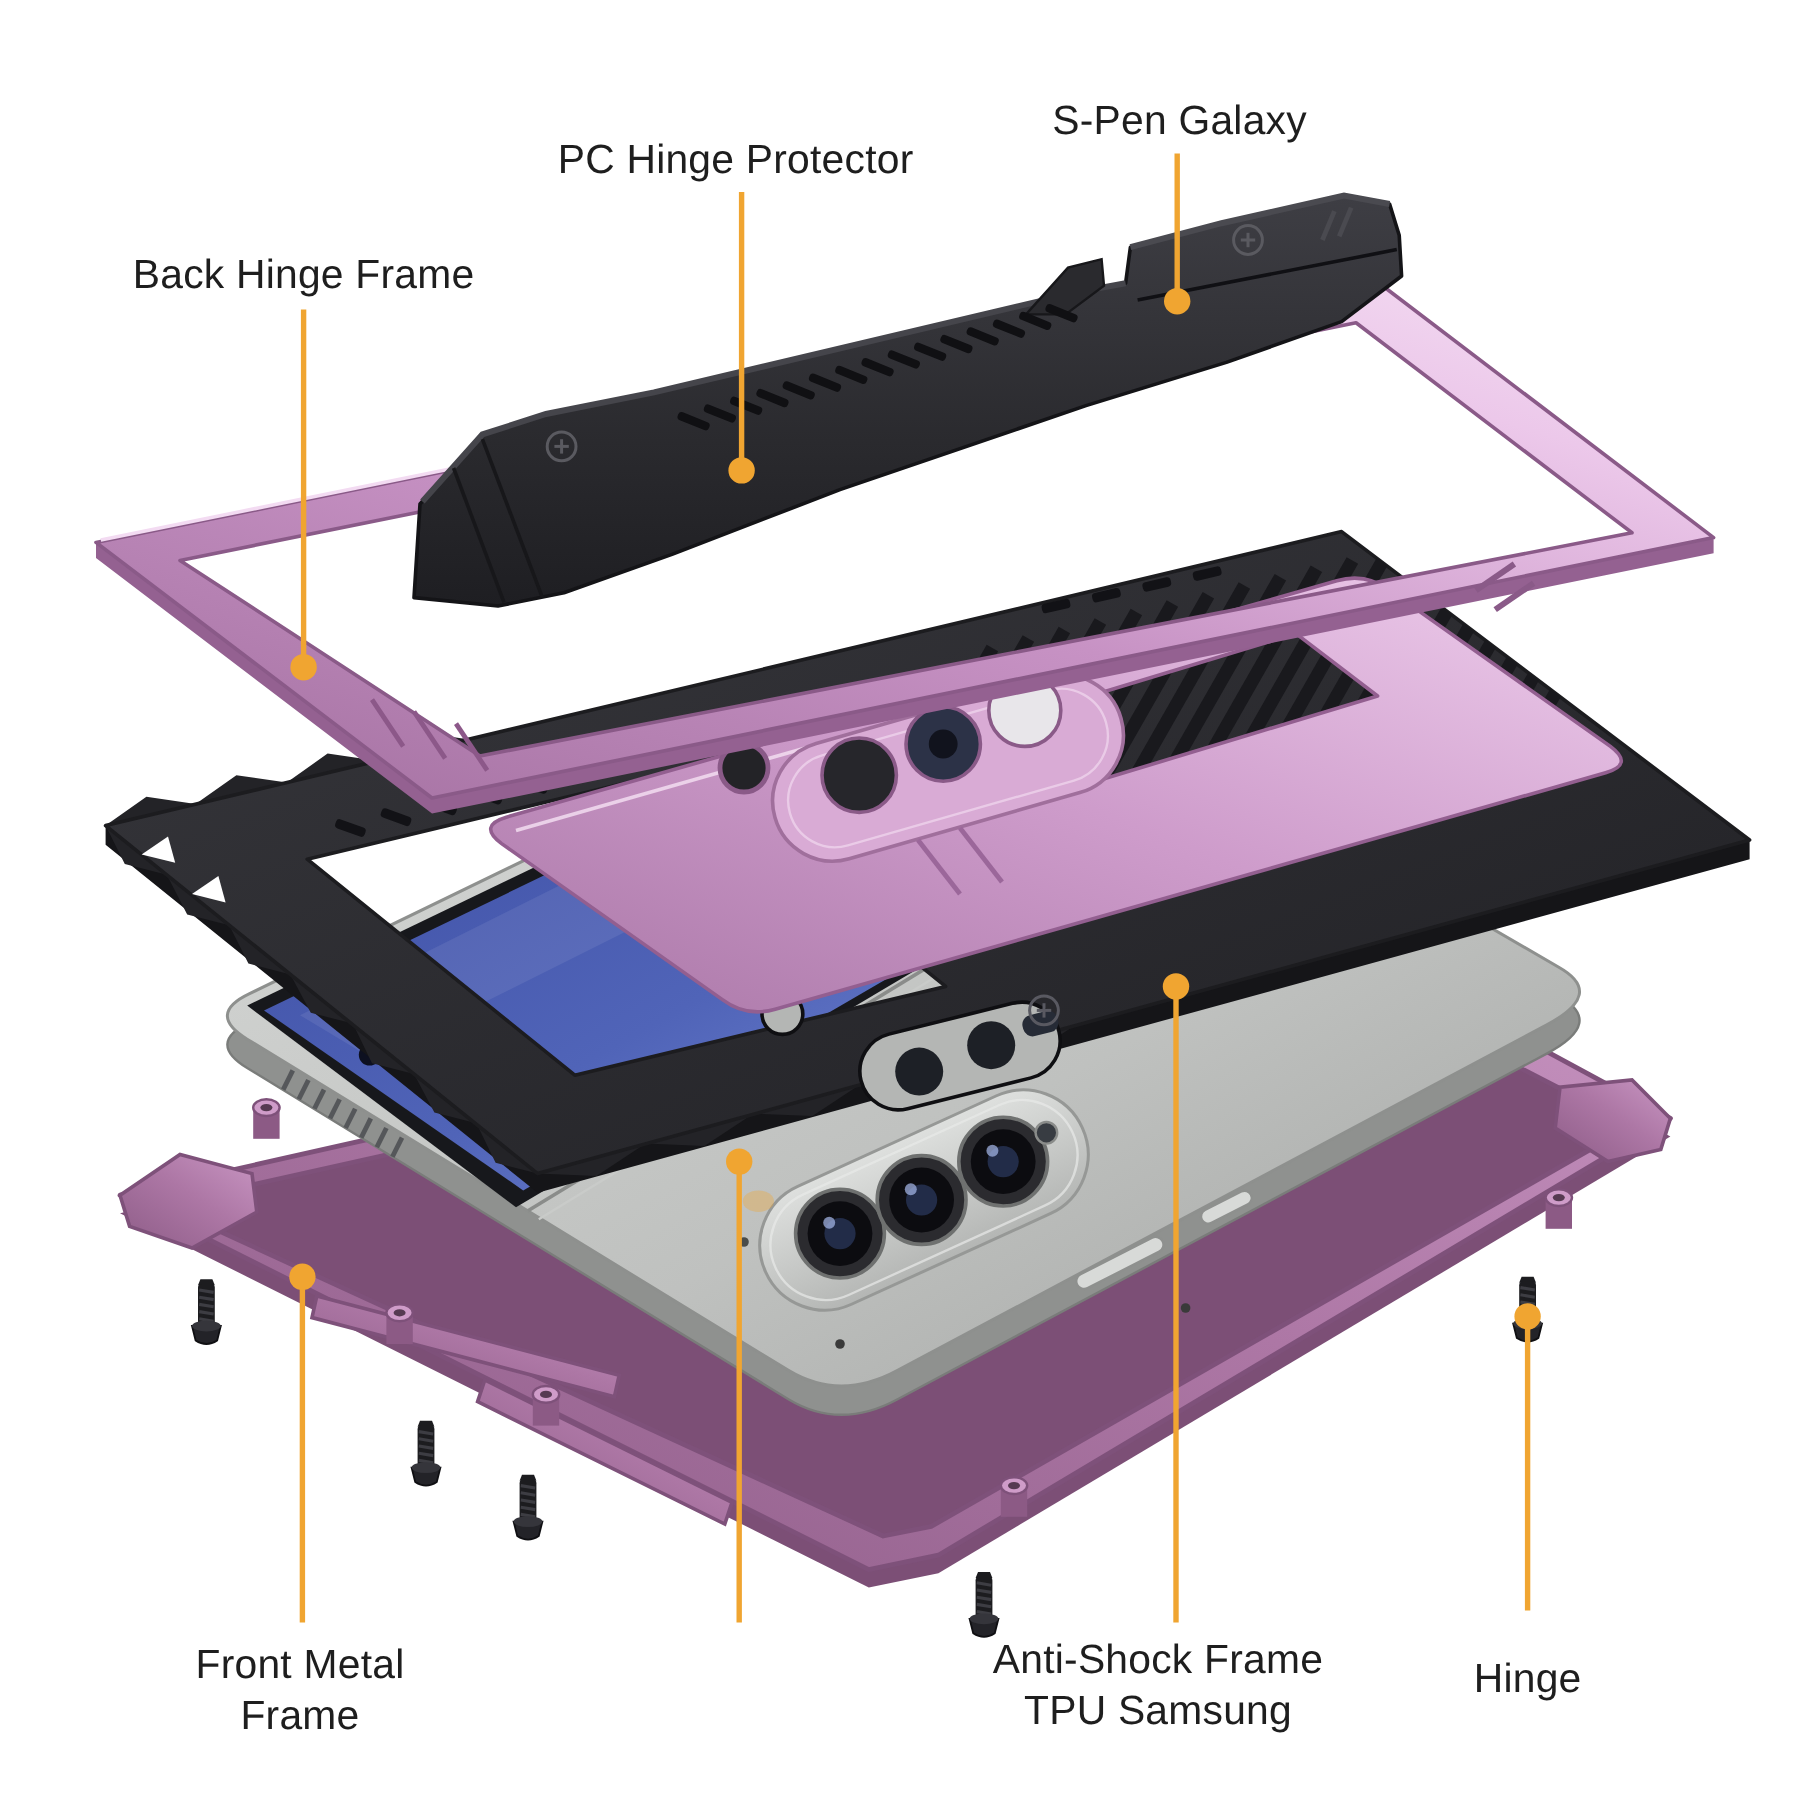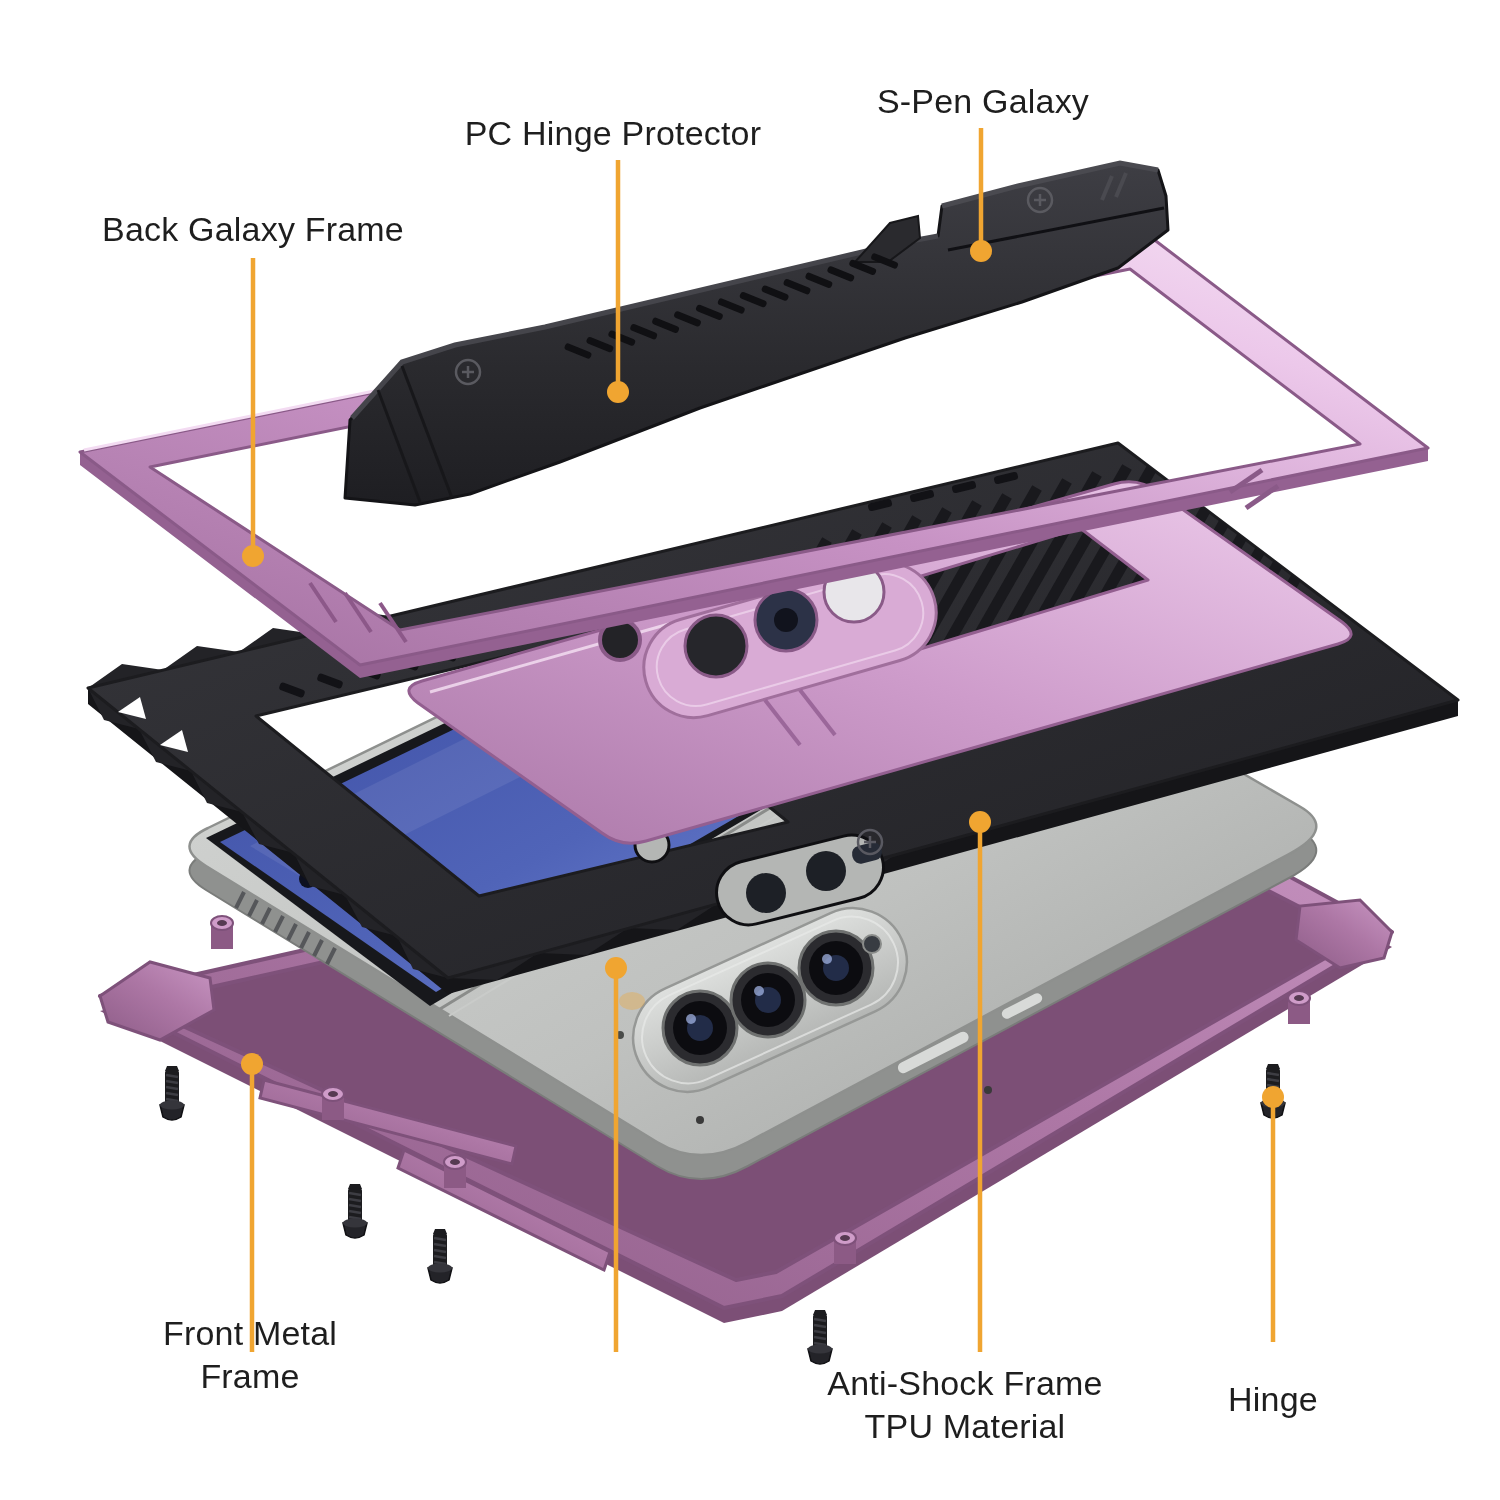--- a/index.html
+++ b/index.html
@@ -322,26 +322,26 @@
     <circle class="dot" cx="616" cy="968" r="11"></circle>
     <line class="leader" x1="980" y1="822" x2="980" y2="1352"></line>
     <circle class="dot" cx="980" cy="822" r="11"></circle>
     <line class="leader" x1="1273" y1="1097" x2="1273" y2="1342"></line>
     <circle class="dot" cx="1273" cy="1097" r="11"></circle>
   </g>
 </svg>
 
 <div class="callout" style="left:613px;top:112px"><span>PC Hinge Protector</span></div>
 <div class="callout" style="left:983px;top:80px"><span>S-Pen Galaxy</span></div>
-<div class="callout" style="left:253px;top:208px"><span>Back Galaxy Frame</span></div>
-<div class="callout" style="left:250px;top:1312px">
+<div class="callout" style="left:253px;top:208px"><span>Back Hinge Frame</span></div>
+<div class="callout" style="left:250px;top:1366px">
   <div>Front Metal</div>
   <div>Frame</div>
 </div>
 <div class="callout" style="left:613px;top:1362px">
 </div>
 <div class="callout" style="left:965px;top:1362px">
   <div>Anti-Shock Frame</div>
-  <div>TPU Material</div>
+  <div>TPU Samsung</div>
 </div>
 <div class="callout" style="left:1273px;top:1378px"><span>Hinge</span></div>
 
 </div>
 
 </body></html>

